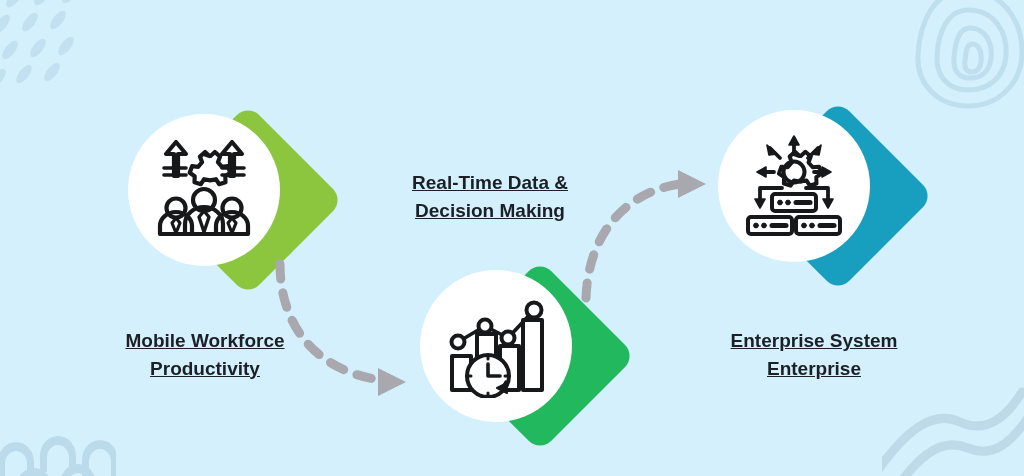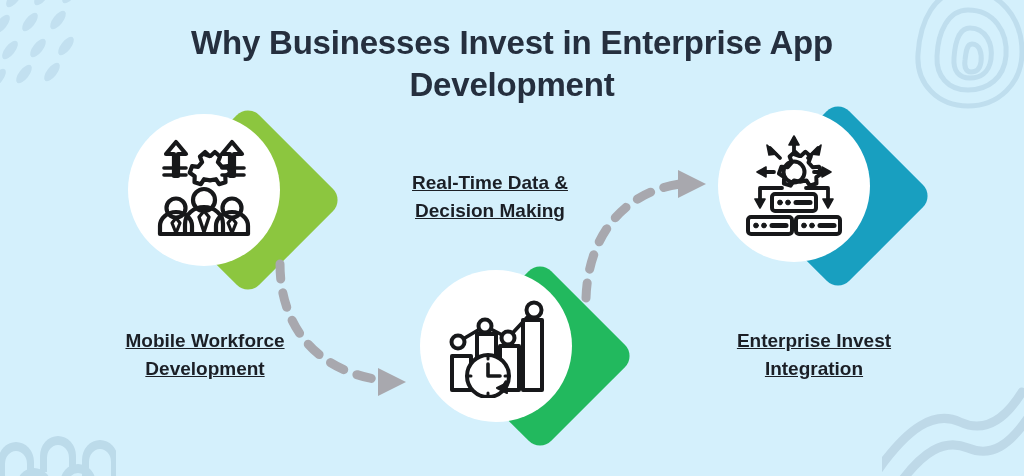--- a/index.html
+++ b/index.html
@@ -141,21 +141,20 @@
     </g>
   </svg>
 
   <svg class="deco deco-br" width="150" height="120" viewBox="0 0 150 120">
     <g fill="none" stroke="#bed9e8" stroke-width="9" stroke-linecap="round">
       <path d="M-4 104 C 26 62, 52 44, 78 56 C 104 68, 124 52, 140 26"></path>
       <path d="M16 120 C 40 86, 62 72, 86 82 C 110 92, 128 78, 146 52"></path>
     </g>
   </svg>
 
-  <div class="title">Why Businesses Invest in Enterprise App Development</div>
 
   <div class="node node-1">
     <div class="diamond" style="background:#8cc63f;"></div>
     <div class="disc">
       <svg width="104" height="104" viewBox="0 0 104 104">
         <g fill="none" stroke="#17181a" stroke-width="4.2" stroke-linejoin="round" stroke-linecap="round">
 
           <path d="M22 38 L22 16 L14 16 L24 4 L34 16 L26 16 L26 38 Z"></path>
 
           <path d="M78 38 L78 16 L70 16 L80 4 L90 16 L82 16 L82 38 Z"></path>
@@ -260,17 +259,17 @@
   <svg class="connector conn-1" width="165" height="145" viewBox="0 0 165 145">
     <path d="M18 6 C 18 66, 52 112, 118 122" fill="none" stroke="#a8a8ae" stroke-width="9" stroke-linecap="round" stroke-dasharray="15 14"></path>
     <path d="M144 124 L116 110 L116 138 Z" fill="#a8a8ae"></path>
   </svg>
 
   <svg class="connector conn-2" width="150" height="145" viewBox="0 0 150 145">
     <path d="M16 140 C 18 78, 54 34, 110 26" fill="none" stroke="#a8a8ae" stroke-width="9" stroke-linecap="round" stroke-dasharray="15 14"></path>
     <path d="M136 26 L108 12 L108 40 Z" fill="#a8a8ae"></path>
   </svg>
 
-  <div class="label label-1">Mobile Workforce Development</div>
+  <div class="label label-1">Mobile Workforce Productivity</div>
   <div class="label label-2">Real-Time Data &amp; Decision Making</div>
-  <div class="label label-3">Enterprise Invest Integration</div>
+  <div class="label label-3">Enterprise System Enterprise</div>
 
 </div>
 
 </body></html>

